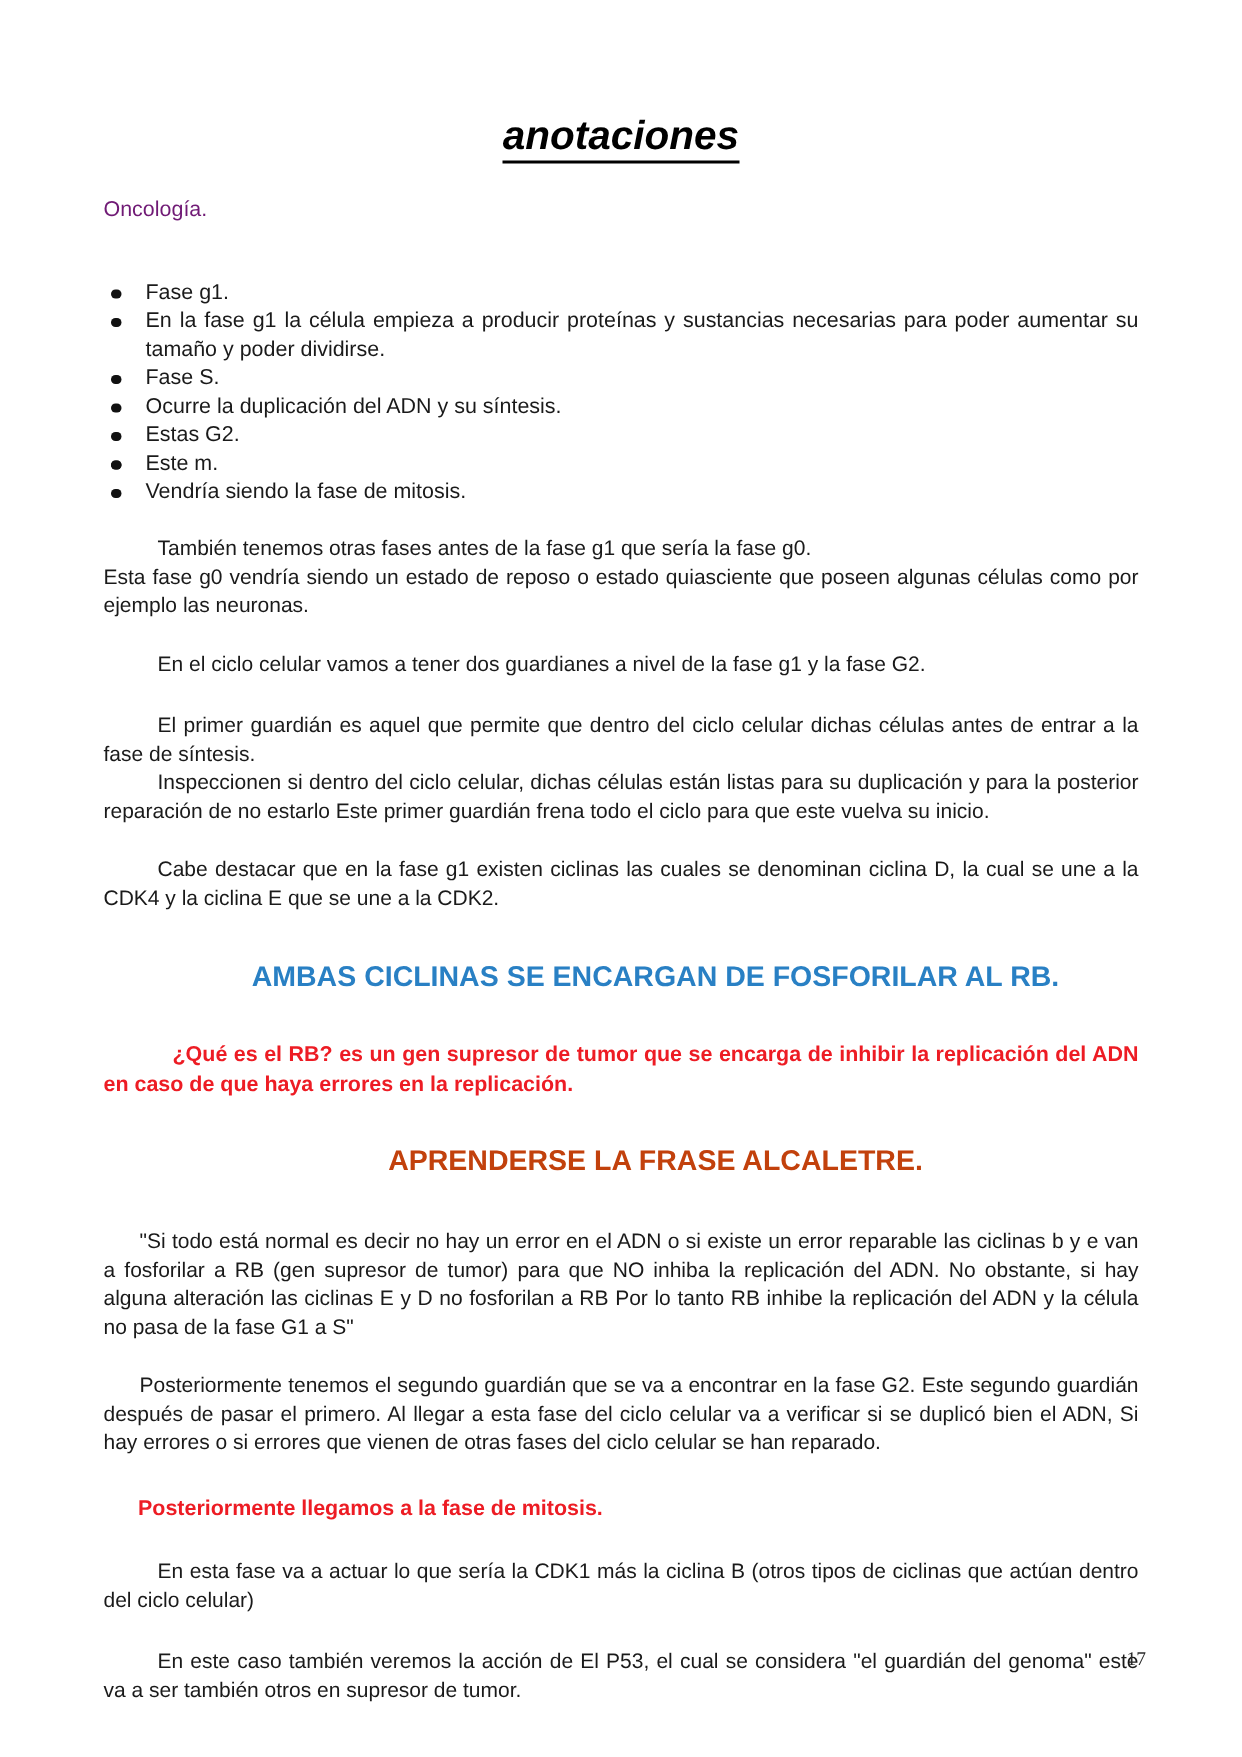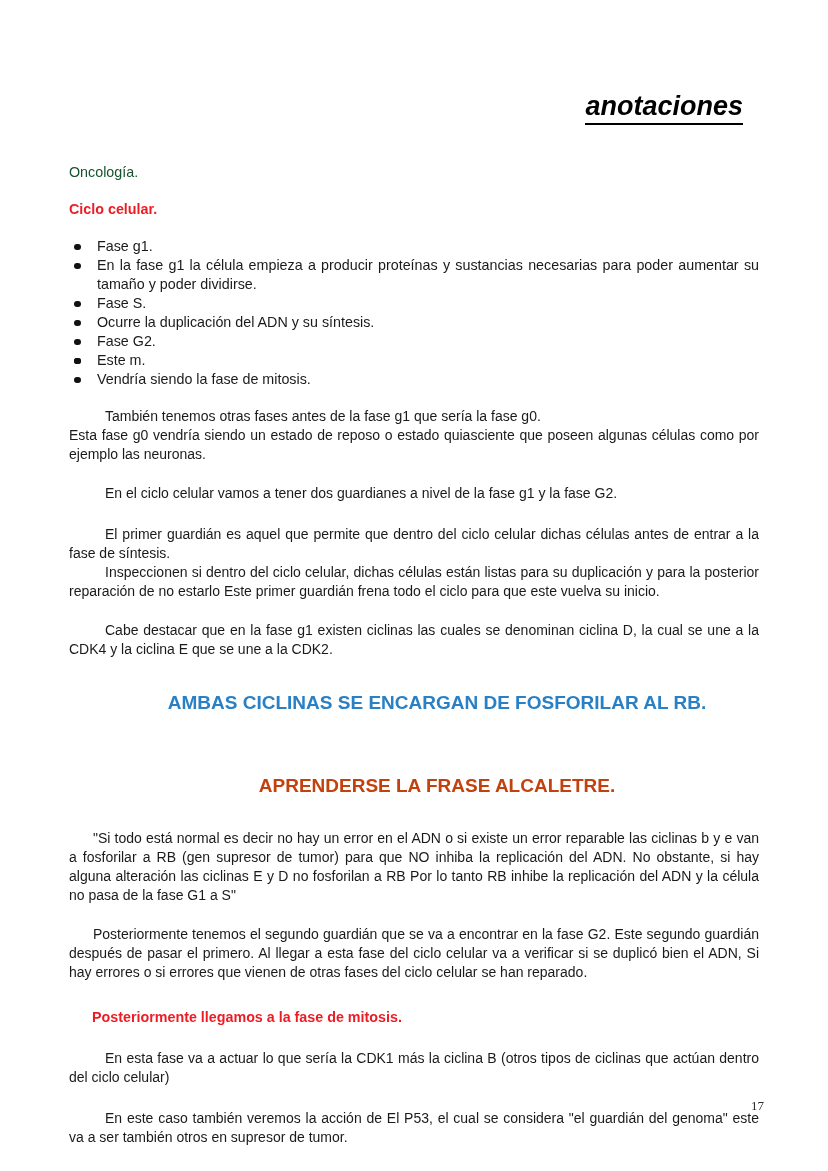--- a/index.html
+++ b/index.html
@@ -23,42 +23,42 @@
 
   .content {
     position: absolute;
     left: 69px;
     top: 0;
     width: 690px;
   }
 
   
   .doc-title {
-    margin: 16px;
+    margin: 0;
     padding: 0;
-    text-align: right;
+    text-align: center;
     font-size: 27px;
     font-weight: bold;
     font-style: italic;
     letter-spacing: 0px;
     color: #000000;
     padding-top: 76px;
     line-height: 1.1;
   }
   .doc-title .ul {
     display: inline-block;
     border-bottom: 2.5px solid #000000;
     padding-bottom: 1px;
   }
 
   
   .line {
     font-size: 14.3px;
     line-height: 19px;
-    color: #14532d;
+    color: #701a75;
     margin: 0;
   }
   .para {
     font-size: 14px;
     line-height: 19px;
     color: #1a1a1a;
     margin: 0;
     text-align: justify;
   }
   .indent { text-indent: 36px; }
@@ -136,30 +136,29 @@
   <div class="content">
 
     <h1 class="doc-title"><span class="ul">anotaciones</span></h1>
 
     <div class="gap-22"></div>
 
     <p class="line">Oncología.</p>
 
     <div class="gap-18"></div>
 
-    <p class="h-red" style="color:#ed1c24">Ciclo celular.</p>
 
     <div class="gap-18"></div>
 
     <ul class="bullets">
       <li><span class="dot"></span><span>Fase g1.</span></li>
       <li><span class="dot"></span><span>En la fase g1 la célula empieza a producir proteínas y sustancias necesarias para poder aumentar su tamaño y poder dividirse.</span></li>
       <li><span class="dot"></span><span>Fase S.</span></li>
       <li><span class="dot"></span><span>Ocurre la duplicación del ADN y su síntesis.</span></li>
-      <li><span class="dot"></span><span>Fase G2.</span></li>
+      <li><span class="dot"></span><span>Estas G2.</span></li>
       <li><span class="dot"></span></li>
       <li><span class="dot"></span><span>Este m.</span></li>
       <li><span class="dot"></span><span>Vendría siendo la fase de mitosis.</span></li>
     </ul>
 
     <div class="gap-18"></div>
 
     <p class="para indent">También tenemos otras fases antes de la fase g1 que sería la fase g0.</p>
     <p class="para">Esta fase g0 vendría siendo un estado de reposo o estado quiasciente que poseen algunas células como por ejemplo las neuronas.</p>
 
@@ -175,20 +174,21 @@
     <div class="gap-20"></div>
 
     <p class="para indent">Cabe destacar que en la fase g1 existen ciclinas las cuales se denominan ciclina D, la cual se une a la CDK4 y la ciclina E  que se une a la CDK2.</p>
 
     <div class="gap-22"></div>
 
     <p class="h-blue pad-46" style="color:#2980c4">AMBAS CICLINAS SE ENCARGAN DE FOSFORILAR AL RB.</p>
 
     <div class="gap-20"></div>
 
+    <p class="red-para" style="color:#ed1c24"><span class="lead"></span><span>¿Qué es el RB? es un gen supresor de tumor que se encarga de inhibir la replicación del ADN en caso de que haya errores en la replicación.</span></p>
 
     <div class="gap-20"></div>
 
     <p class="h-blue pad-46" style="color:#c2410c">APRENDERSE LA FRASE ALCALETRE.</p>
 
     <div class="gap-22"></div>
 
     <p class="para indent-sm">"Si todo está normal es decir no hay un error en el ADN o si existe un error reparable las ciclinas b y e van a fosforilar a RB (gen supresor de tumor) para que NO inhiba la replicación del ADN. No obstante, si hay alguna alteración las ciclinas E y D no fosforilan a RB Por lo tanto RB inhibe la replicación del ADN y la célula no pasa de la fase G1 a S"</p>
 
     <div class="gap-20"></div>

